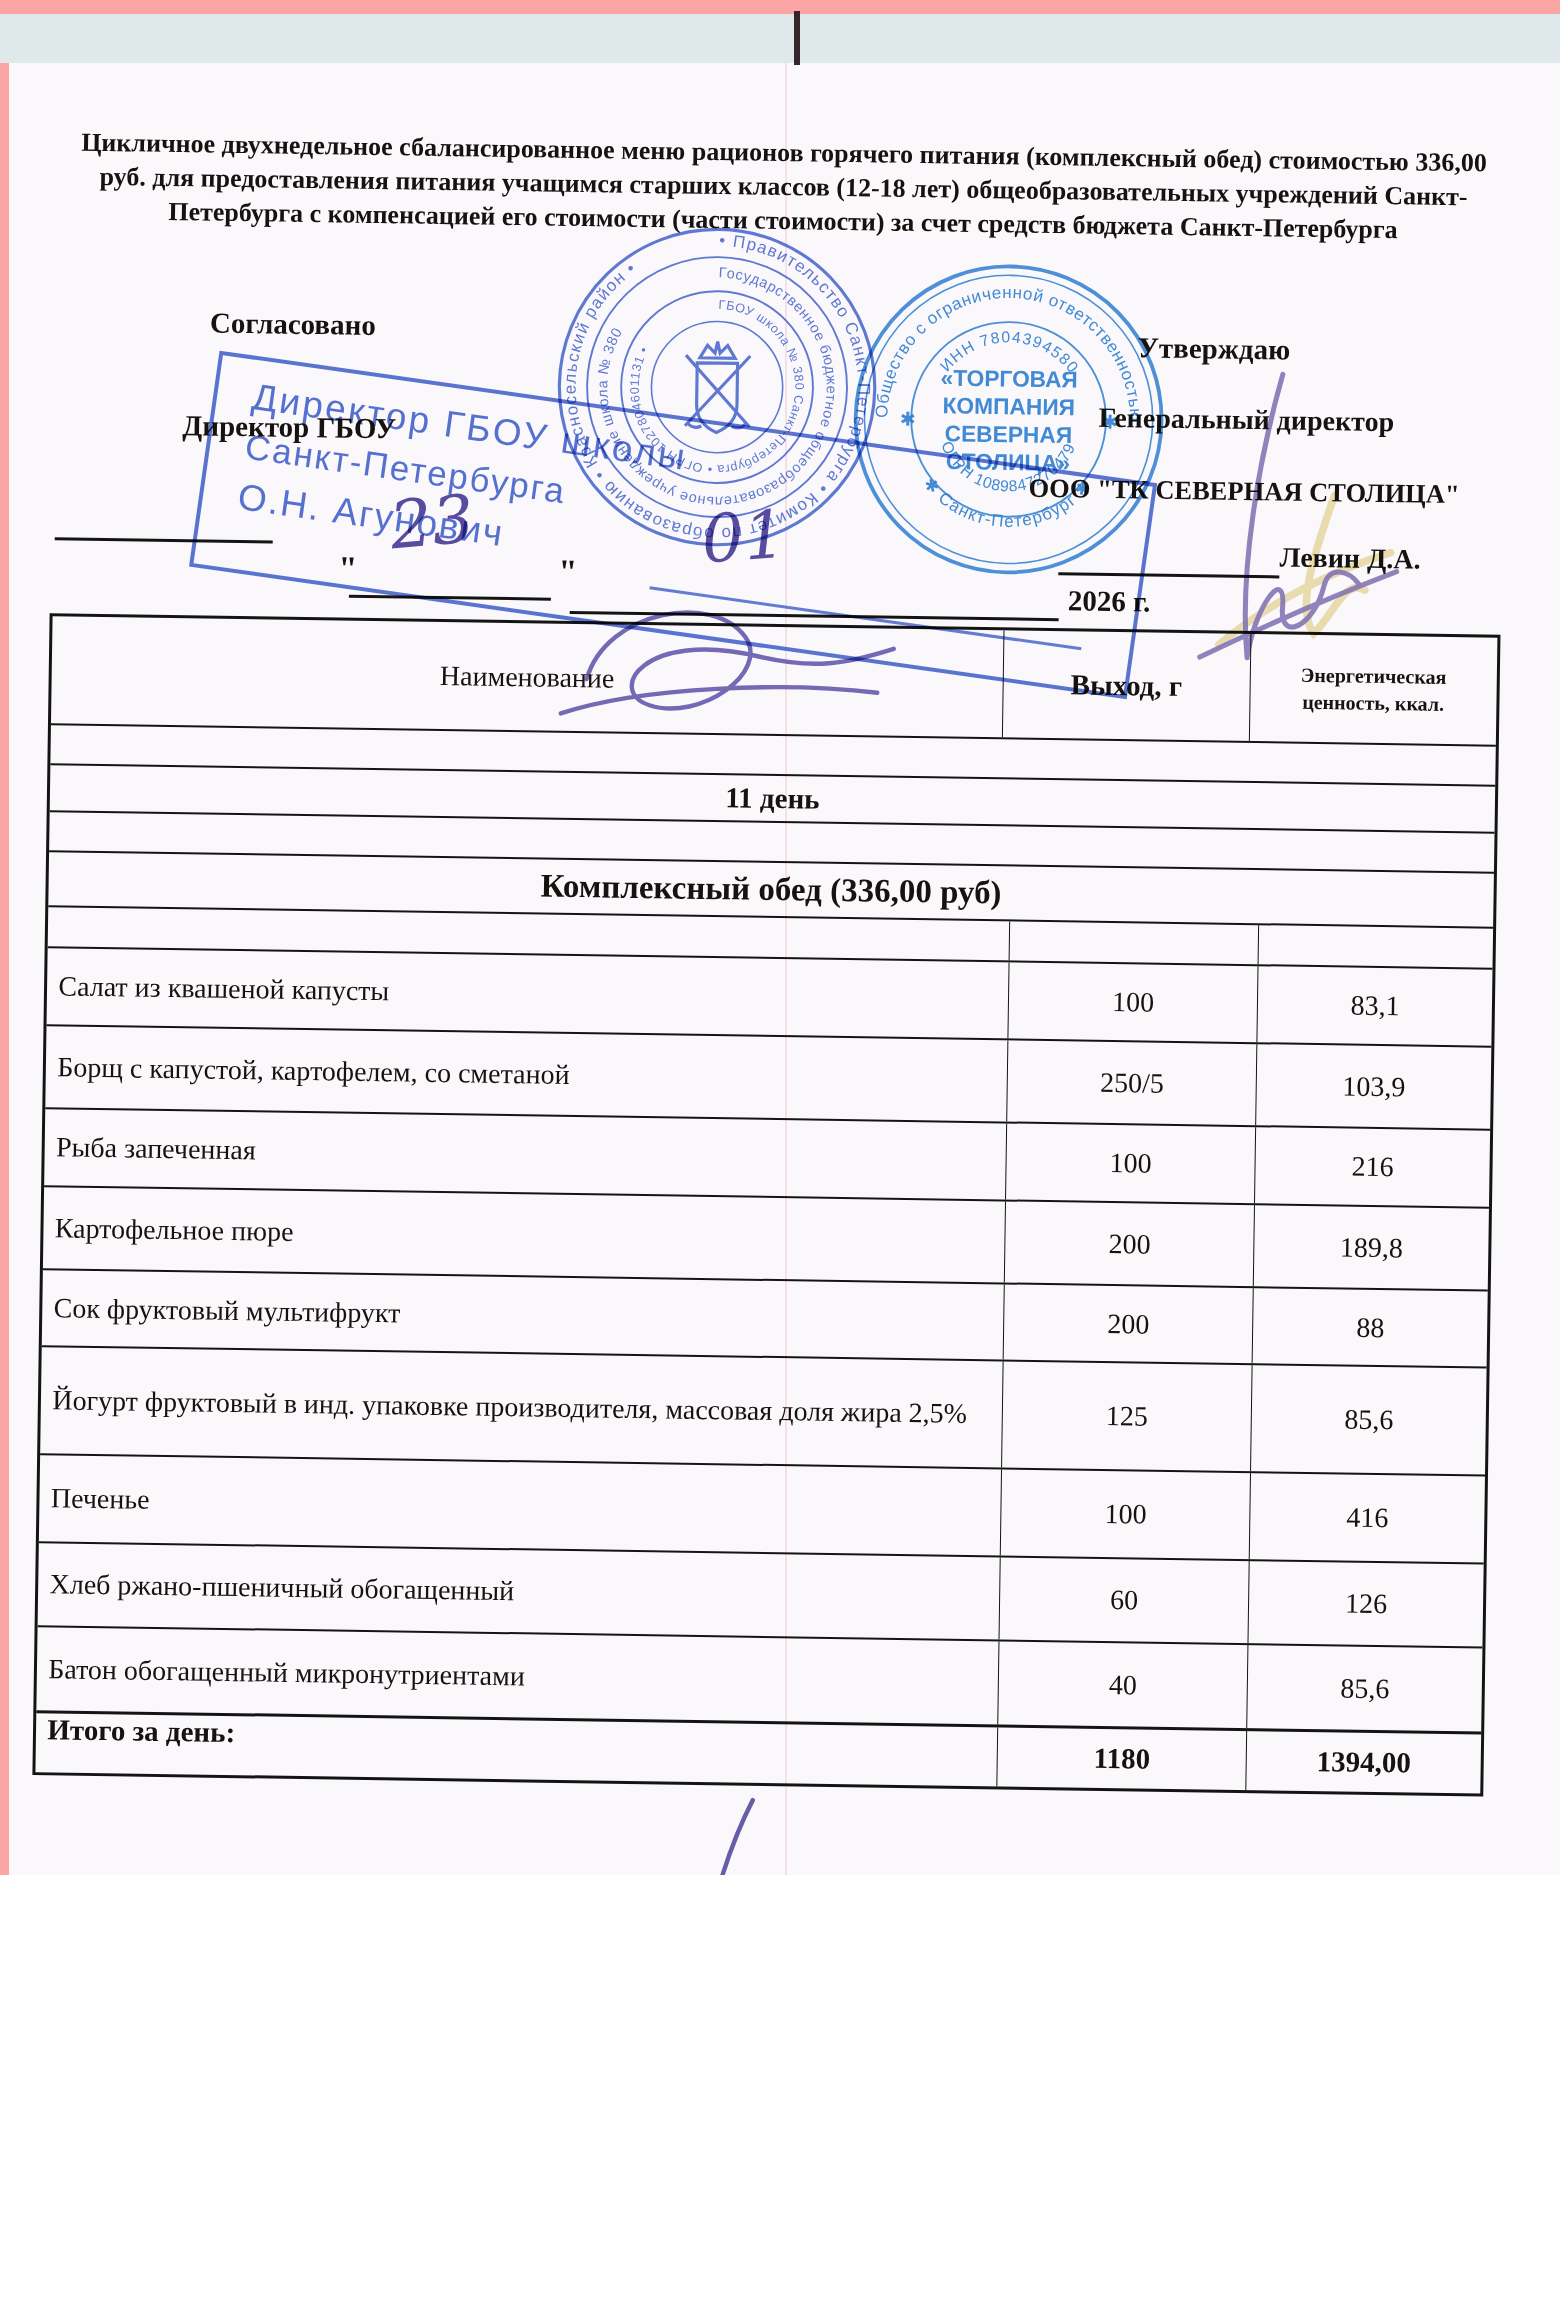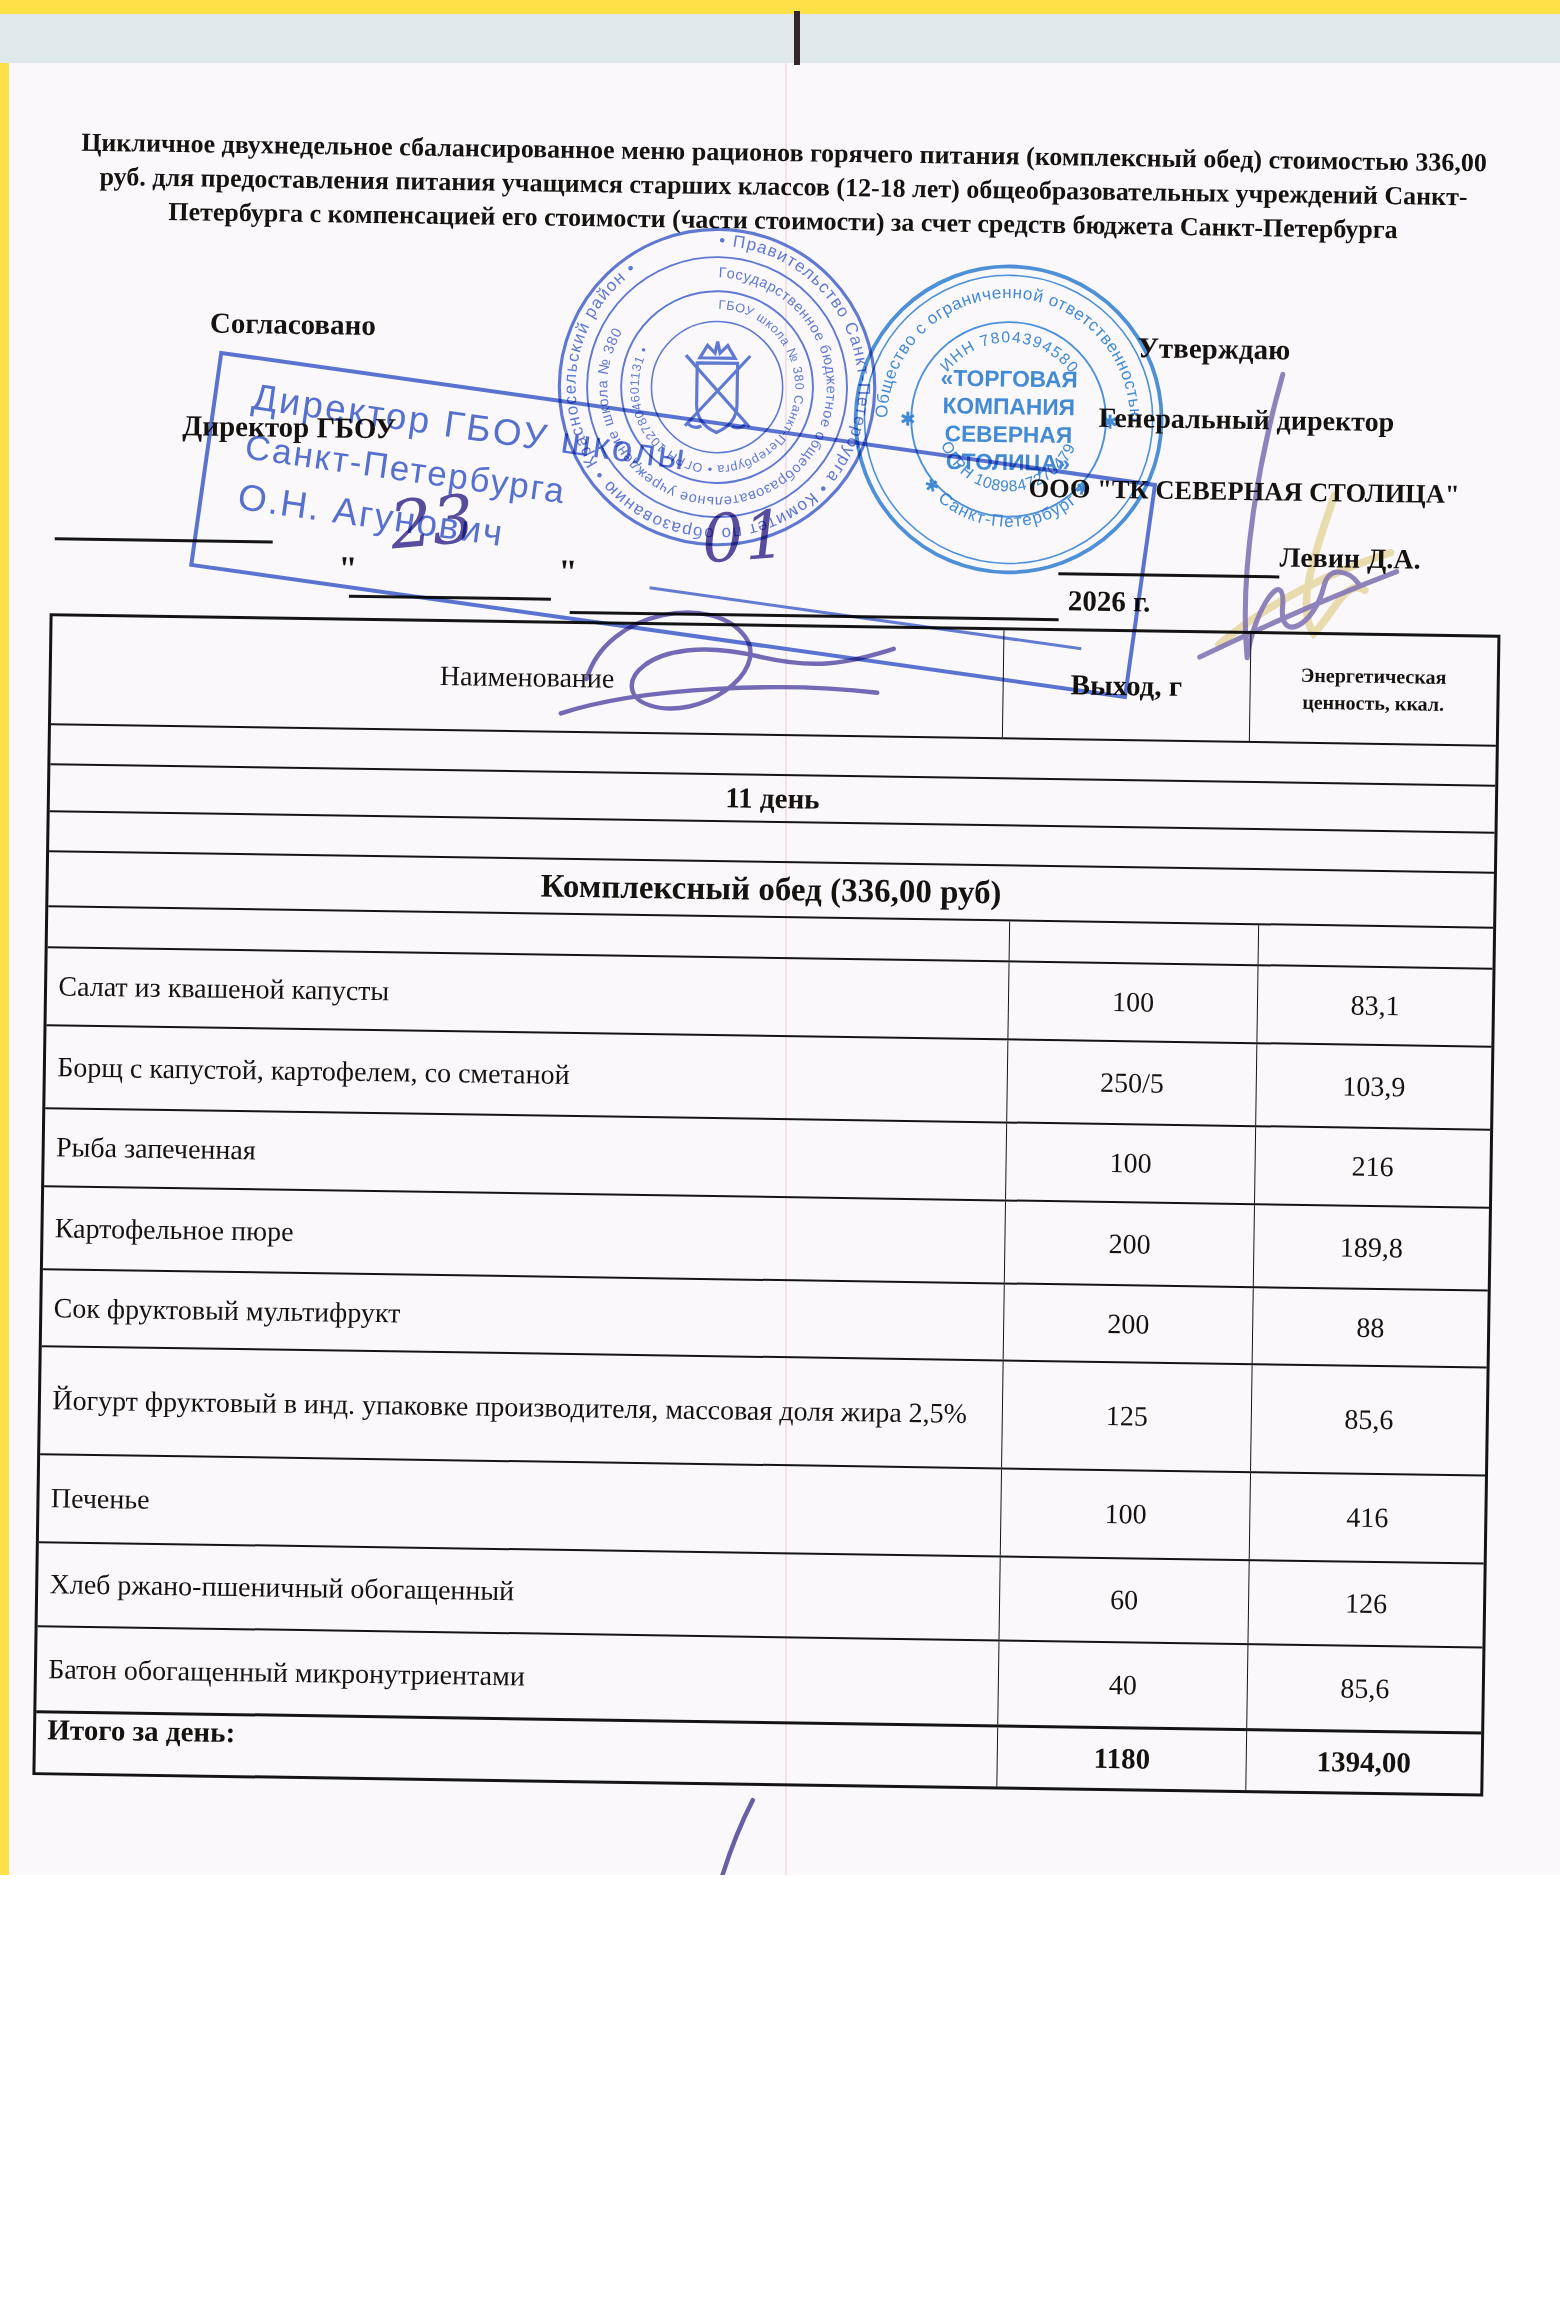--- a/index.html
+++ b/index.html
@@ -1,16 +1,16 @@
 <!DOCTYPE html>
 <html style="font-size:10px"><head>
 <meta charset="utf-8">
 <style>
   html,body{margin:0;padding:0;background:#ffffff;}
-  .scan{position:relative;width:1561px;height:1875px;overflow:hidden;background:#fde047;font-family:"Liberation Serif",serif;color:#151210;}
+  .scan{position:relative;width:1561px;height:1875px;overflow:hidden;background:#fca5a5;font-family:"Liberation Serif",serif;color:#151210;}
   .band-top{position:absolute;left:0;top:14px;width:1561px;height:49px;background:#dfe9e9;}
   .page{position:absolute;left:8.8px;top:63px;width:1552px;height:2199px;background:#faf8fb;}
   .band-bottom{position:absolute;left:0;top:2262px;width:1561px;height:39px;background:#dce8e9;border-top:4.4px solid #26201d;}
   .artifact-top{position:absolute;left:794px;top:11.4px;width:5.7px;height:54px;background:#35262b;}
   .artifact-bottom{position:absolute;left:783px;top:2267px;width:3.8px;height:33px;background:#7c2f3a;}
   .fold{position:absolute;left:785px;top:63px;width:1.9px;height:2199px;background:rgba(196,128,140,.18);}
   .content{position:absolute;left:0;top:0;width:1561px;height:2319px;transform:rotate(.85deg);transform-origin:780px 189px;}
 
   .title{position:absolute;left:73px;top:136px;width:1421px;text-align:center;font-weight:bold;font-size:26px;line-height:1.3;}
   .lbl{position:absolute;font-weight:bold;white-space:nowrap;}

